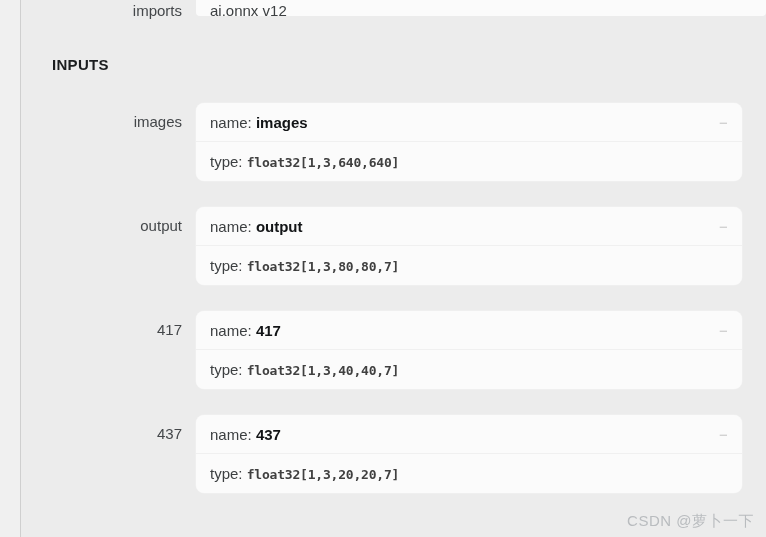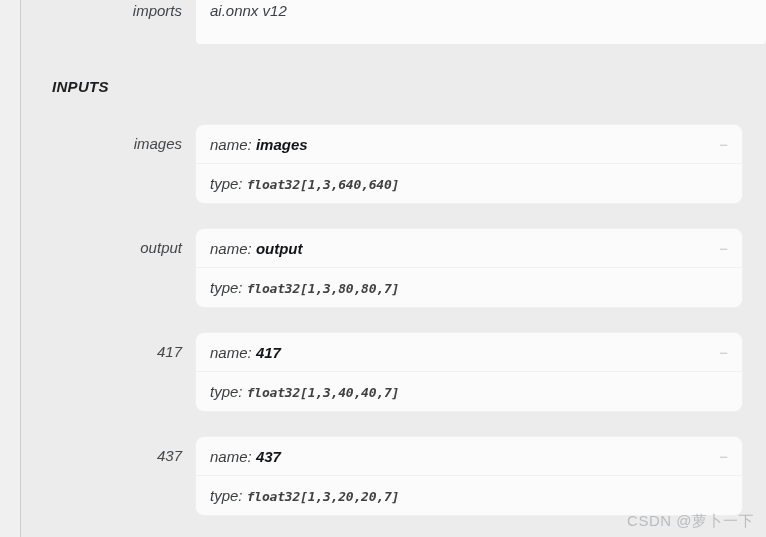--- a/index.html
+++ b/index.html
@@ -38,21 +38,20 @@
     width: 1px;
     height: 537px;
     background: #cfcfcf;
   }
 
   .content {
     position: absolute;
     left: 21px; top: 0;
     right: 0; bottom: 0;
     padding: 0;
-    font-style: italic;
   }
 
   
   .row {
     display: flex;
     align-items: flex-start;
     margin-bottom: 26px;
   }
   .row-label {
     width: 175px;
@@ -116,21 +115,21 @@
     margin-bottom: 0;
   }
   .imports-row .row-label {
     padding-top: 0;
     line-height: 22px;
   }
   .imports-card {
     flex: 1 1 auto;
     background: #fbfbfb;
     border-radius: 0 0 4px 4px;
-    height: 44px;
+    height: 16px;
   }
   .imports-card .card-line {
     padding: 0 14px;
     line-height: 22px;
   }
 
   .section-header {
     font-size: 15px;
     font-weight: bold;
     color: #1b1d1f;

